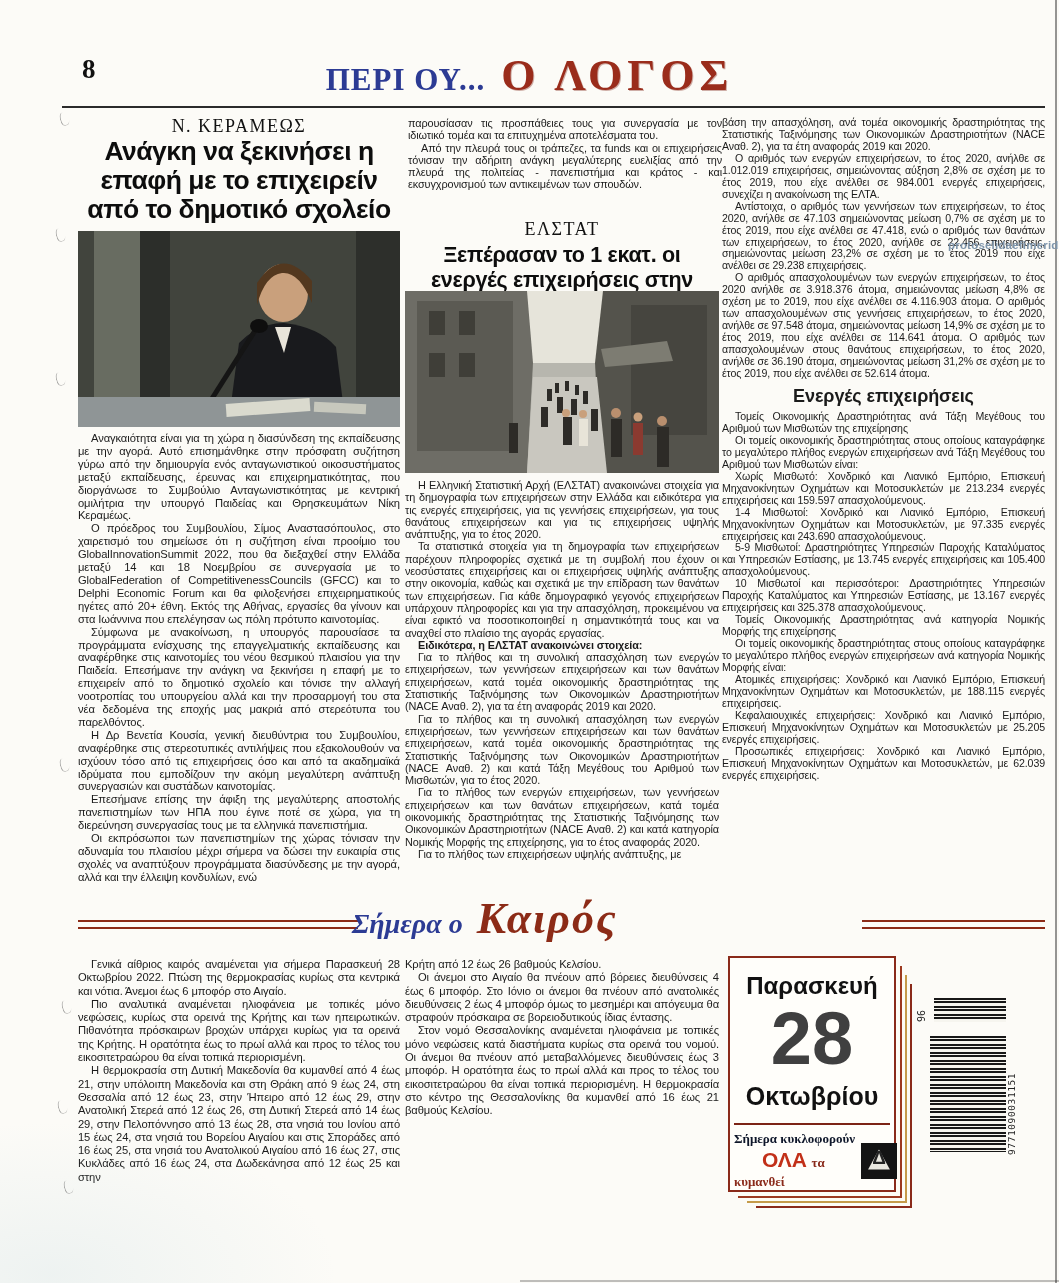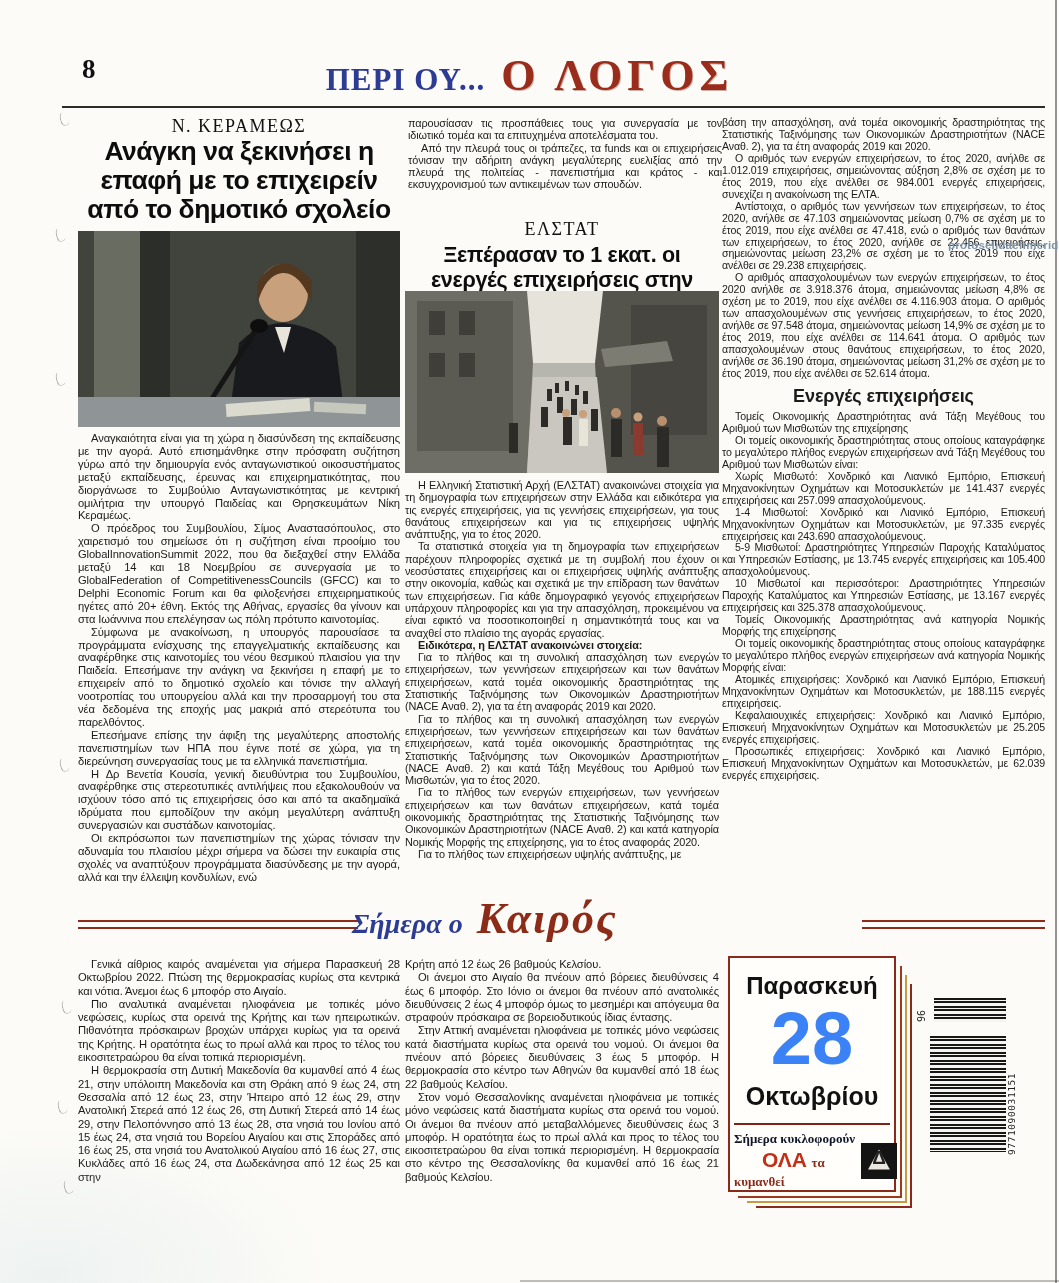--- a/index.html
+++ b/index.html
@@ -38,21 +38,21 @@
   .wtitle-prefix{font:bold italic 28px "Liberation Serif",serif;color:#2c3b94;}
   .wtitle-word{font:bold italic 44px "Liberation Serif",serif;color:#8c2b17;letter-spacing:2px;}
 
   
   .calendar{left:728px;top:956px;width:164px;height:232px;background:#fffefa;border:2px solid #8a2a1a;
             box-shadow:6px 6px 0 -2px #fdfcf5,8px 8px 0 -2px #9c3a20,
                        13px 13px 0 -4px #fdfcf5,15px 15px 0 -4px #c59b4a,
                        20px 20px 0 -6px #fdfcf5,22px 22px 0 -6px #8a2a1a;
             text-align:center;z-index:3;}
   .cal-day{font:bold 24px "Liberation Sans",sans-serif;color:#111;margin-top:14px;}
-  .cal-num{font:bold 74px/66px "Liberation Sans",sans-serif;color:#3b82f6;margin-top:6px;}
+  .cal-num{font:bold 74px/66px "Liberation Sans",sans-serif;color:#404040;margin-top:6px;}
   .cal-month{font:bold 25px "Liberation Sans",sans-serif;color:#111;margin-top:10px;}
   .cal-div{border-top:2.5px solid #7c2416;margin:12px 4px 6px;}
   .cal-notes{display:flex;align-items:center;gap:6px;padding:0 4px;text-align:left;}
   .cal-note-text{flex:1;}
   .cal-note-line1{font:bold 13px "Liberation Serif",serif;color:#0f172a;white-space:nowrap;}
   .cal-note-line2{margin-top:1px;}
   .cal-ola{font:bold 21px "Liberation Sans",sans-serif;color:#c23018;margin-left:28px;}
   .cal-note-rest{font:bold 13px "Liberation Serif",serif;color:#8a2a1a;}
   .cal-logo{width:36px;height:36px;background:#141414;position:relative;flex:0 0 auto;}
   .cal-logo .tri{position:absolute;left:5px;top:5px;width:26px;height:26px;background:#e9e7df;
@@ -101,22 +101,22 @@
     <ellipse cx="181" cy="95" rx="9" ry="7" fill="#0e0e0e"></ellipse>
     <rect y="166" width="322" height="30" fill="#8f9596"></rect>
     <rect x="148" y="170" width="84" height="13" fill="#dadace" transform="rotate(-4 190 176)"></rect>
     <rect x="236" y="172" width="52" height="10" fill="#c7c8bd" transform="rotate(3 262 177)"></rect>
   </svg>
 
   <div class="abs bodytext col-a" style="left:78px;top:432px;width:322px;height:474px;">
     <p>Αναγκαιότητα είναι για τη χώρα η διασύνδεση της εκπαίδευσης με την αγορά. Αυτό επισημάνθηκε στην πρόσφατη συζήτηση γύρω από την δημιουργία ενός ανταγωνιστικού οικοσυστήματος μεταξύ εκπαίδευσης, έρευνας και επιχειρηματικότητας, που διοργάνωσε το Συμβούλιο Ανταγωνιστικότητας με κεντρική ομιλήτρια την υπουργό Παιδείας και Θρησκευμάτων Νίκη Κεραμέως.</p>
     <p>Ο πρόεδρος του Συμβουλίου, Σίμος Αναστασόπουλος, στο χαιρετισμό του σημείωσε ότι η συζήτηση είναι προοίμιο του GlobalInnovationSummit 2022, που θα διεξαχθεί στην Ελλάδα μεταξύ 14 και 18 Νοεμβρίου σε συνεργασία με το GlobalFederation of CompetitivenessCouncils (GFCC) και το Delphi Economic Forum και θα φιλοξενήσει επιχειρηματικούς ηγέτες από 20+ έθνη. Εκτός της Αθήνας, εργασίες θα γίνουν και στα Ιωάννινα που επελέγησαν ως πόλη πρότυπο καινοτομίας.</p>
     <p>Σύμφωνα με ανακοίνωση, η υπουργός παρουσίασε τα προγράμματα ενίσχυσης της επαγγελματικής εκπαίδευσης και αναφέρθηκε στις καινοτομίες του νέου θεσμικού πλαισίου για την Παιδεία. Επεσήμανε την ανάγκη να ξεκινήσει η επαφή με το επιχειρείν από το δημοτικό σχολείο και τόνισε την αλλαγή νοοτροπίας του υπουργείου αλλά και την προσαρμογή του στα νέα δεδομένα της εποχής μας μακριά από στερεότυπα του παρελθόντος.</p>
+    <p>Η Δρ Βενετία Κουσία, γενική διευθύντρια του Συμβουλίου, αναφέρθηκε στις στερεοτυπικές αντιλήψεις που εξακολουθούν να ισχύουν τόσο από τις επιχειρήσεις όσο και από τα ακαδημαϊκά ιδρύματα που εμποδίζουν την ακόμη μεγαλύτερη ανάπτυξη συνεργασιών και συστάδων καινοτομίας.</p>
     <p>Επεσήμανε επίσης την άφιξη της μεγαλύτερης αποστολής πανεπιστημίων των ΗΠΑ που έγινε ποτέ σε χώρα, για τη διερεύνηση συνεργασίας τους με τα ελληνικά πανεπιστήμια.</p>
-    <p>Η Δρ Βενετία Κουσία, γενική διευθύντρια του Συμβουλίου, αναφέρθηκε στις στερεοτυπικές αντιλήψεις που εξακολουθούν να ισχύουν τόσο από τις επιχειρήσεις όσο και από τα ακαδημαϊκά ιδρύματα που εμποδίζουν την ακόμη μεγαλύτερη ανάπτυξη συνεργασιών και συστάδων καινοτομίας.</p>
     <p>Οι εκπρόσωποι των πανεπιστημίων της χώρας τόνισαν την αδυναμία του πλαισίου μέχρι σήμερα να δώσει την ευκαιρία στις σχολές να αναπτύξουν προγράμματα διασύνδεσης με την αγορά, αλλά και την έλλειψη κονδυλίων, ενώ</p>
   </div>
 
   <div class="abs bodytext col-b" style="left:408px;top:117px;width:314px;height:100px;">
     <p class="noindent">παρουσίασαν τις προσπάθειες τους για συνεργασία με τον ιδιωτικό τομέα και τα επιτυχημένα αποτελέσματα του.</p>
     <p>Από την πλευρά τους οι τράπεζες, τα funds και οι επιχειρήσεις τόνισαν την αδήριτη ανάγκη μεγαλύτερης ευελιξίας από την πλευρά της πολιτείας - πανεπιστήμια και κράτος - και εκσυγχρονισμού των αντικειμένων των σπουδών.</p>
   </div>
 
   <div class="abs" style="left:405px;top:219px;width:314px;">
     <div class="kicker">ΕΛΣΤΑΤ</div>
@@ -171,21 +171,21 @@
   </div>
 
   <div class="abs bodytext col-c" style="left:722px;top:117px;width:323px;height:790px;">
     <p class="noindent">βάση την απασχόληση, ανά τομέα οικονομικής δραστηριότητας της Στατιστικής Ταξινόμησης των Οικονομικών Δραστηριοτήτων (NACE Αναθ. 2), για τα έτη αναφοράς 2019 και 2020.</p>
     <p>Ο αριθμός των ενεργών επιχειρήσεων, το έτος 2020, ανήλθε σε 1.012.019 επιχειρήσεις, σημειώνοντας αύξηση 2,8% σε σχέση με το έτος 2019, που είχε ανέλθει σε 984.001 ενεργές επιχειρήσεις, συνεχίζει η ανακοίνωση της ΕΛΤΑ.</p>
     <p>Αντίστοιχα, ο αριθμός των γεννήσεων των επιχειρήσεων, το έτος 2020, ανήλθε σε 47.103 σημειώνοντας μείωση 0,7% σε σχέση με το έτος 2019, που είχε ανέλθει σε 47.418, ενώ ο αριθμός των θανάτων των επιχειρήσεων, το έτος 2020, ανήλθε σε 22.456 επιχειρήσεις, σημειώνοντας μείωση 23,2% σε σχέση με το έτος 2019 που είχε ανέλθει σε 29.238 επιχειρήσεις.</p>
     <p>Ο αριθμός απασχολουμένων των ενεργών επιχειρήσεων, το έτος 2020 ανήλθε σε 3.918.376 άτομα, σημειώνοντας μείωση 4,8% σε σχέση με το 2019, που είχε ανέλθει σε 4.116.903 άτομα. Ο αριθμός των απασχολουμένων στις γεννήσεις επιχειρήσεων, το έτος 2020, ανήλθε σε 97.548 άτομα, σημειώνοντας μείωση 14,9% σε σχέση με το έτος 2019, που είχε ανέλθει σε 114.641 άτομα. Ο αριθμός των απασχολουμένων στους θανάτους επιχειρήσεων, το έτος 2020, ανήλθε σε 36.190 άτομα, σημειώνοντας μείωση 31,2% σε σχέση με το έτος 2019, που είχε ανέλθει σε 52.614 άτομα.</p>
     <div class="subhead">Ενεργές επιχειρήσεις</div>
     <p>Τομείς Οικονομικής Δραστηριότητας ανά Τάξη Μεγέθους του Αριθμού των Μισθωτών της επιχείρησης</p>
     <p>Οι τομείς οικονομικής δραστηριότητας στους οποίους καταγράφηκε το μεγαλύτερο πλήθος ενεργών επιχειρήσεων ανά Τάξη Μεγέθους του Αριθμού των Μισθωτών είναι:</p>
-    <p>Χωρίς Μισθωτό: Χονδρικό και Λιανικό Εμπόριο, Επισκευή Μηχανοκίνητων Οχημάτων και Μοτοσυκλετών με 141.437 ενεργές επιχειρήσεις και 257.099 απασχολούμενους.</p>
+    <p>Χωρίς Μισθωτό: Χονδρικό και Λιανικό Εμπόριο, Επισκευή Μηχανοκίνητων Οχημάτων και Μοτοσυκλετών με 213.234 ενεργές επιχειρήσεις και 159.597 απασχολούμενους.</p>
     <p>1-4 Μισθωτοί: Χονδρικό και Λιανικό Εμπόριο, Επισκευή Μηχανοκίνητων Οχημάτων και Μοτοσυκλετών, με 97.335 ενεργές επιχειρήσεις και 243.690 απασχολούμενους.</p>
     <p>5-9 Μισθωτοί: Δραστηριότητες Υπηρεσιών Παροχής Καταλύματος και Υπηρεσιών Εστίασης, με 13.745 ενεργές επιχειρήσεις και 105.400 απασχολούμενους.</p>
     <p>10 Μισθωτοί και περισσότεροι: Δραστηριότητες Υπηρεσιών Παροχής Καταλύματος και Υπηρεσιών Εστίασης, με 13.167 ενεργές επιχειρήσεις και 325.378 απασχολούμενους.</p>
     <p>Τομείς Οικονομικής Δραστηριότητας ανά κατηγορία Νομικής Μορφής της επιχείρησης</p>
     <p>Οι τομείς οικονομικής δραστηριότητας στους οποίους καταγράφηκε το μεγαλύτερο πλήθος ενεργών επιχειρήσεων ανά κατηγορία Νομικής Μορφής είναι:</p>
     <p>Ατομικές επιχειρήσεις: Χονδρικό και Λιανικό Εμπόριο, Επισκευή Μηχανοκίνητων Οχημάτων και Μοτοσυκλετών, με 188.115 ενεργές επιχειρήσεις.</p>
     <p>Κεφαλαιουχικές επιχειρήσεις: Χονδρικό και Λιανικό Εμπόριο, Επισκευή Μηχανοκίνητων Οχημάτων και Μοτοσυκλετών με 25.205 ενεργές επιχειρήσεις.</p>
     <p>Προσωπικές επιχειρήσεις: Χονδρικό και Λιανικό Εμπόριο, Επισκευή Μηχανοκίνητων Οχημάτων και Μοτοσυκλετών, με 62.039 ενεργές επιχειρήσεις.</p>
   </div>
 
@@ -199,21 +199,20 @@
   </div>
 
   <div class="abs bodytext wcol" style="left:78px;top:958px;width:322px;height:292px;">
     <p>Γενικά αίθριος καιρός αναμένεται για σήμερα Παρασκευή 28 Οκτωβρίου 2022. Πτώση της θερμοκρασίας κυρίως στα κεντρικά και νότια. Άνεμοι έως 6 μποφόρ στο Αιγαίο.</p>
     <p>Πιο αναλυτικά αναμένεται ηλιοφάνεια με τοπικές μόνο νεφώσεις, κυρίως στα ορεινά της Κρήτης και των ηπειρωτικών. Πιθανότητα πρόσκαιρων βροχών υπάρχει κυρίως για τα ορεινά της Κρήτης. Η ορατότητα έως το πρωί αλλά και προς το τέλος του εικοσιτετραώρου θα είναι τοπικά περιορισμένη.</p>
     <p>Η θερμοκρασία στη Δυτική Μακεδονία θα κυμανθεί από 4 έως 21, στην υπόλοιπη Μακεδονία και στη Θράκη από 9 έως 24, στη Θεσσαλία από 12 έως 23, στην Ήπειρο από 12 έως 29, στην Ανατολική Στερεά από 12 έως 26, στη Δυτική Στερεά από 14 έως 29, στην Πελοπόννησο από 13 έως 28, στα νησιά του Ιονίου από 15 έως 24, στα νησιά του Βορείου Αιγαίου και στις Σποράδες από 16 έως 25, στα νησιά του Ανατολικού Αιγαίου από 16 έως 27, στις Κυκλάδες από 16 έως 24, στα Δωδεκάνησα από 12 έως 25 και στην</p>
   </div>
   <div class="abs bodytext wcol" style="left:405px;top:958px;width:314px;height:292px;">
     <p class="noindent">Κρήτη από 12 έως 26 βαθμούς Κελσίου.</p>
     <p>Οι άνεμοι στο Αιγαίο θα πνέουν από βόρειες διευθύνσεις 4 έως 6 μποφόρ. Στο Ιόνιο οι άνεμοι θα πνέουν από ανατολικές διευθύνσεις 2 έως 4 μποφόρ όμως το μεσημέρι και απόγευμα θα στραφούν πρόσκαιρα σε βορειοδυτικούς ίδιας έντασης.</p>
-    <p>Στην Αττική αναμένεται ηλιοφάνεια με τοπικές μόνο νεφώσεις κατά διαστήματα κυρίως στα ορεινά του νομού. Οι άνεμοι θα πνέουν από βόρειες διευθύνσεις 3 έως 5 μποφόρ. Η θερμοκρασία στο κέντρο των Αθηνών θα κυμανθεί από 18 έως 22 βαθμούς Κελσίου.</p>
     <p>Στον νομό Θεσσαλονίκης αναμένεται ηλιοφάνεια με τοπικές μόνο νεφώσεις κατά διαστήματα κυρίως στα ορεινά του νομού. Οι άνεμοι θα πνέουν από μεταβαλλόμενες διευθύνσεις έως 3 μποφόρ. Η ορατότητα έως το πρωί αλλά και προς το τέλος του εικοσιτετραώρου θα είναι τοπικά περιορισμένη. Η θερμοκρασία στο κέντρο της Θεσσαλονίκης θα κυμανθεί από 16 έως 21 βαθμούς Κελσίου.</p>
   </div>
 
   <div class="abs calendar">
     <div class="cal-day">Παρασκευή</div>
     <div class="cal-num">28</div>
     <div class="cal-month">Οκτωβρίου</div>
     <div class="cal-div"></div>
     <div class="cal-notes">
       <div class="cal-note-text">

